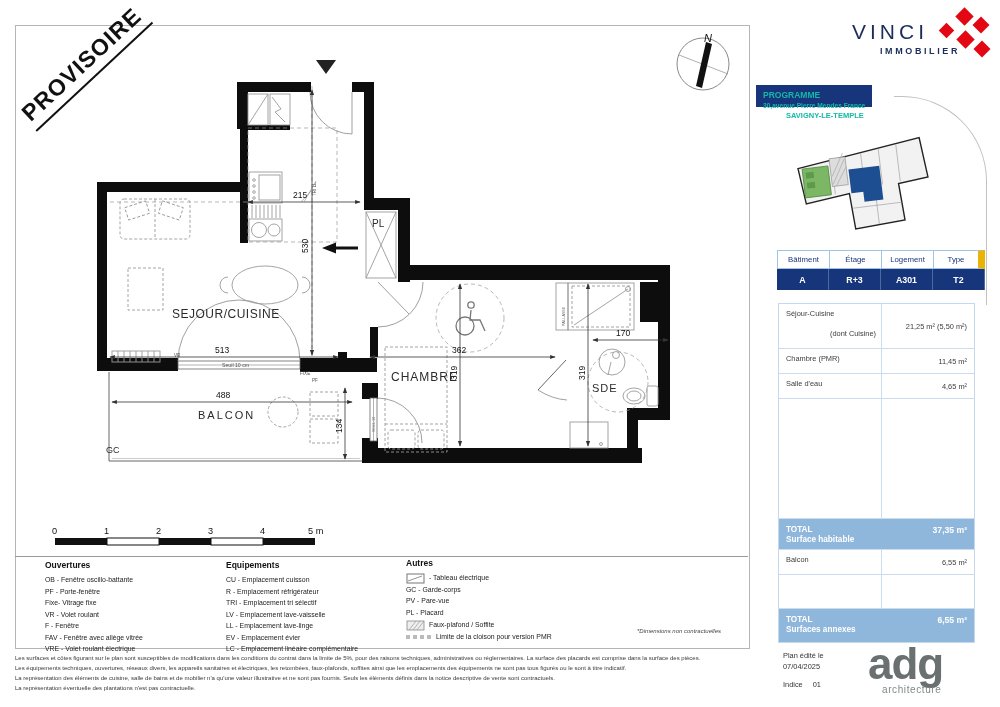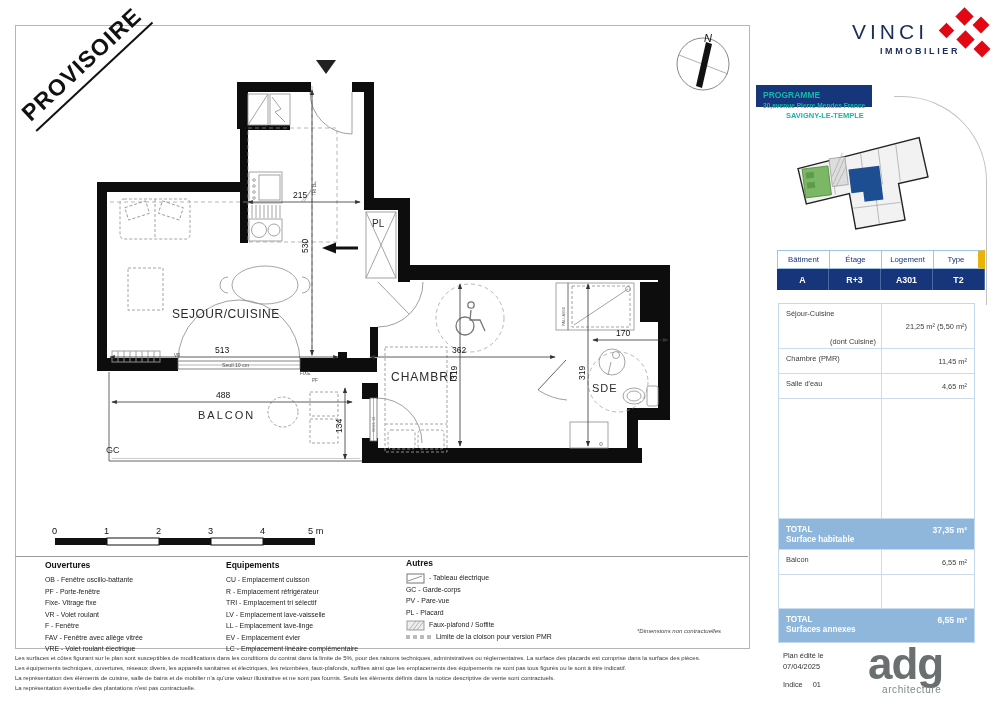--- a/index.html
+++ b/index.html
@@ -47,21 +47,21 @@
      align-items:center;justify-content:center;font-size:7.8px;color:#17357b;background:#fff;}
   #unit-table .hcell:last-child{border-right:7px solid #eab308;}
   #unit-table .vcell{background:#17357b;color:#fff;font-weight:bold;font-size:8.8px;height:21px;
      display:flex;align-items:center;justify-content:center;border-right:1px solid #4a6aa5;}
   
   #surf{left:778px;top:303px;width:197px;border:1px solid #c3d9ec;box-sizing:border-box;background:#fff;}
   .srow{display:flex;border-bottom:1px solid #c9ddee;}
   .srow .lab{width:102px;padding:5px 0 4px 7px;box-sizing:border-box;font-size:7.4px;color:#3c3c3c;}
   .srow .val{flex:1;border-left:1px solid #c9ddee;padding:5px 7px 4px 0;box-sizing:border-box;
      font-size:7.4px;color:#3c3c3c;text-align:right;display:flex;align-items:center;justify-content:flex-end;}
-  .srow .lab .l2{margin-top:19px;padding-left:44px;}
+  .srow .lab .l2{margin-top:11px;padding-left:44px;}
   .total{display:flex;background:#8fb7dc;color:#fff;border-bottom:1px solid #c9ddee;}
   .total .lab{width:102px;padding:6px 0 6px 7px;box-sizing:border-box;font-size:8.2px;font-weight:bold;line-height:10px;}
   .total .val{flex:1;font-size:8.6px;font-weight:bold;text-align:right;padding:6px 7px 0 0;}
   
   .fineprint{font-size:6px;color:#3a3a3a;white-space:nowrap;line-height:10px;}
   #plan-edit{font-size:7.4px;color:#333;line-height:11px;}
   #adg-name{font-size:44px;font-weight:bold;letter-spacing:-1px;color:#6a7070;line-height:40px;}
   #adg-sub{font-size:10px;color:#7f8a8a;letter-spacing:0.6px;margin-top:0px;margin-left:14px;}
   
   .sbT{font-size:9.2px;fill:#111;}

